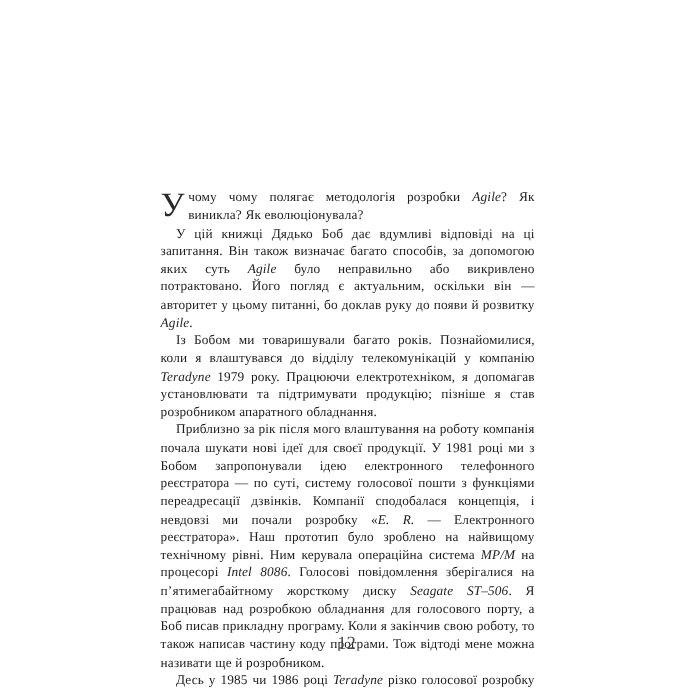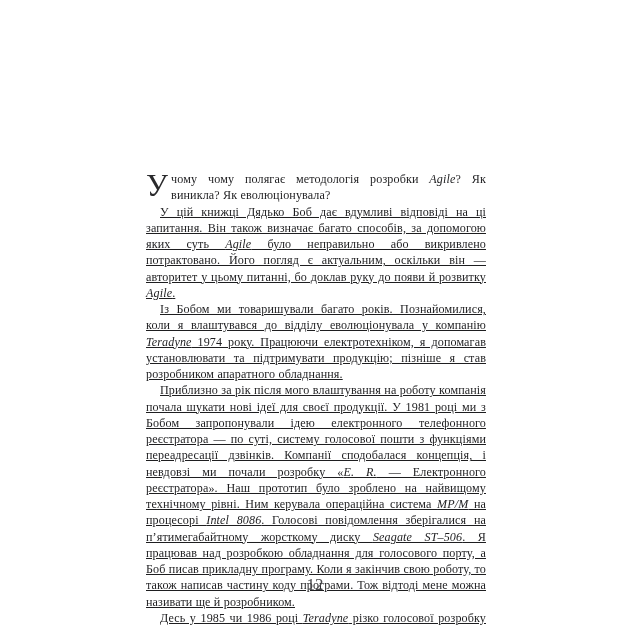--- a/index.html
+++ b/index.html
@@ -39,21 +39,20 @@
     text-justify: inter-word;
     hyphens: manual;
     -webkit-hyphens: manual;
     color: #1e1e20;
     letter-spacing: 0.01em;
     word-spacing: 0.01em;
   }
 
   p.para.indent {
     text-indent: 14px;
-    text-decoration: underline;
   }
 
   p.para.dropcap-para {
     text-indent: 0;
     min-height: 32.5px;
   }
 
   
   .dropcap {
     float: left;
@@ -91,21 +90,21 @@
 
     <p class="para dropcap-para">
       <span class="dropcap">У</span><span>чому чому полягає методологія розробки </span><span class="ital">Agile</span><span>? Як виникла? Як еволюціонувала?</span>
     </p>
 
     <p class="para indent">
       <span>У цій книжці Дядько Боб дає вдумливі відповіді на ці запитання. Він також визначає багато способів, за допомогою яких суть </span><span class="ital">Agile</span><span> було неправильно або викривлено потрактовано. Його погляд є актуальним, оскільки він — авторитет у цьому питанні, бо доклав руку до появи й розвитку </span><span class="ital">Agile</span><span>.</span>
     </p>
 
     <p class="para indent">
-      <span>Із Бобом ми товаришували багато років. Познайомилися, коли я влаштувався до відділу еволюціонувала у компанію </span><span class="ital">Teradyne</span><span> 1974 року. Працюючи електротехніком, я допомагав установлювати та підтримувати продукцію; пізніше я став розробником апаратного обладнання.</span>
+      <span>Із Бобом ми товаришували багато років. Познайомилися, коли я влаштувався до відділу телекомунікацій у компанію </span><span class="ital">Teradyne</span><span> 1979 року. Працюючи електротехніком, я допомагав установлювати та підтримувати продукцію; пізніше я став розробником апаратного обладнання.</span>
     </p>
 
     <p class="para indent">
       <span>Приблизно за рік після мого влаштування на роботу компанія почала шукати нові ідеї для своєї продукції. У 1981 році ми з Бобом запропонували ідею електронного телефонного реєстратора — по суті, систему голосової пошти з функціями переадресації дзвінків. Компанії сподобалася концепція, і невдовзі ми почали розробку «</span><span class="ital">E. R.</span><span> — Електронного реєстратора». Наш прототип було зроблено на найвищому технічному рівні. Ним керувала операційна система </span><span class="ital">MP/M</span><span> на процесорі </span><span class="ital">Intel 8086</span><span>. Голосові повідомлення зберігалися на п’ятимегабайтному жорсткому диску </span><span class="ital">Seagate ST–506</span><span>. Я працював над розробкою обладнання для голосового порту, а Боб писав прикладну програму. Коли я закінчив свою роботу, то також написав частину коду програми. Тож відтоді мене можна називати ще й розробником.</span>
     </p>
 
     <p class="para indent">
       <span>Десь у 1985 чи 1986 році </span><span class="ital">Teradyne</span><span> різко голосової розробку </span><span class="ital">E. R.</span><span> і, не доводячи до нашого відома, відкликала заявку на патент. Це</span>
     </p>
 

